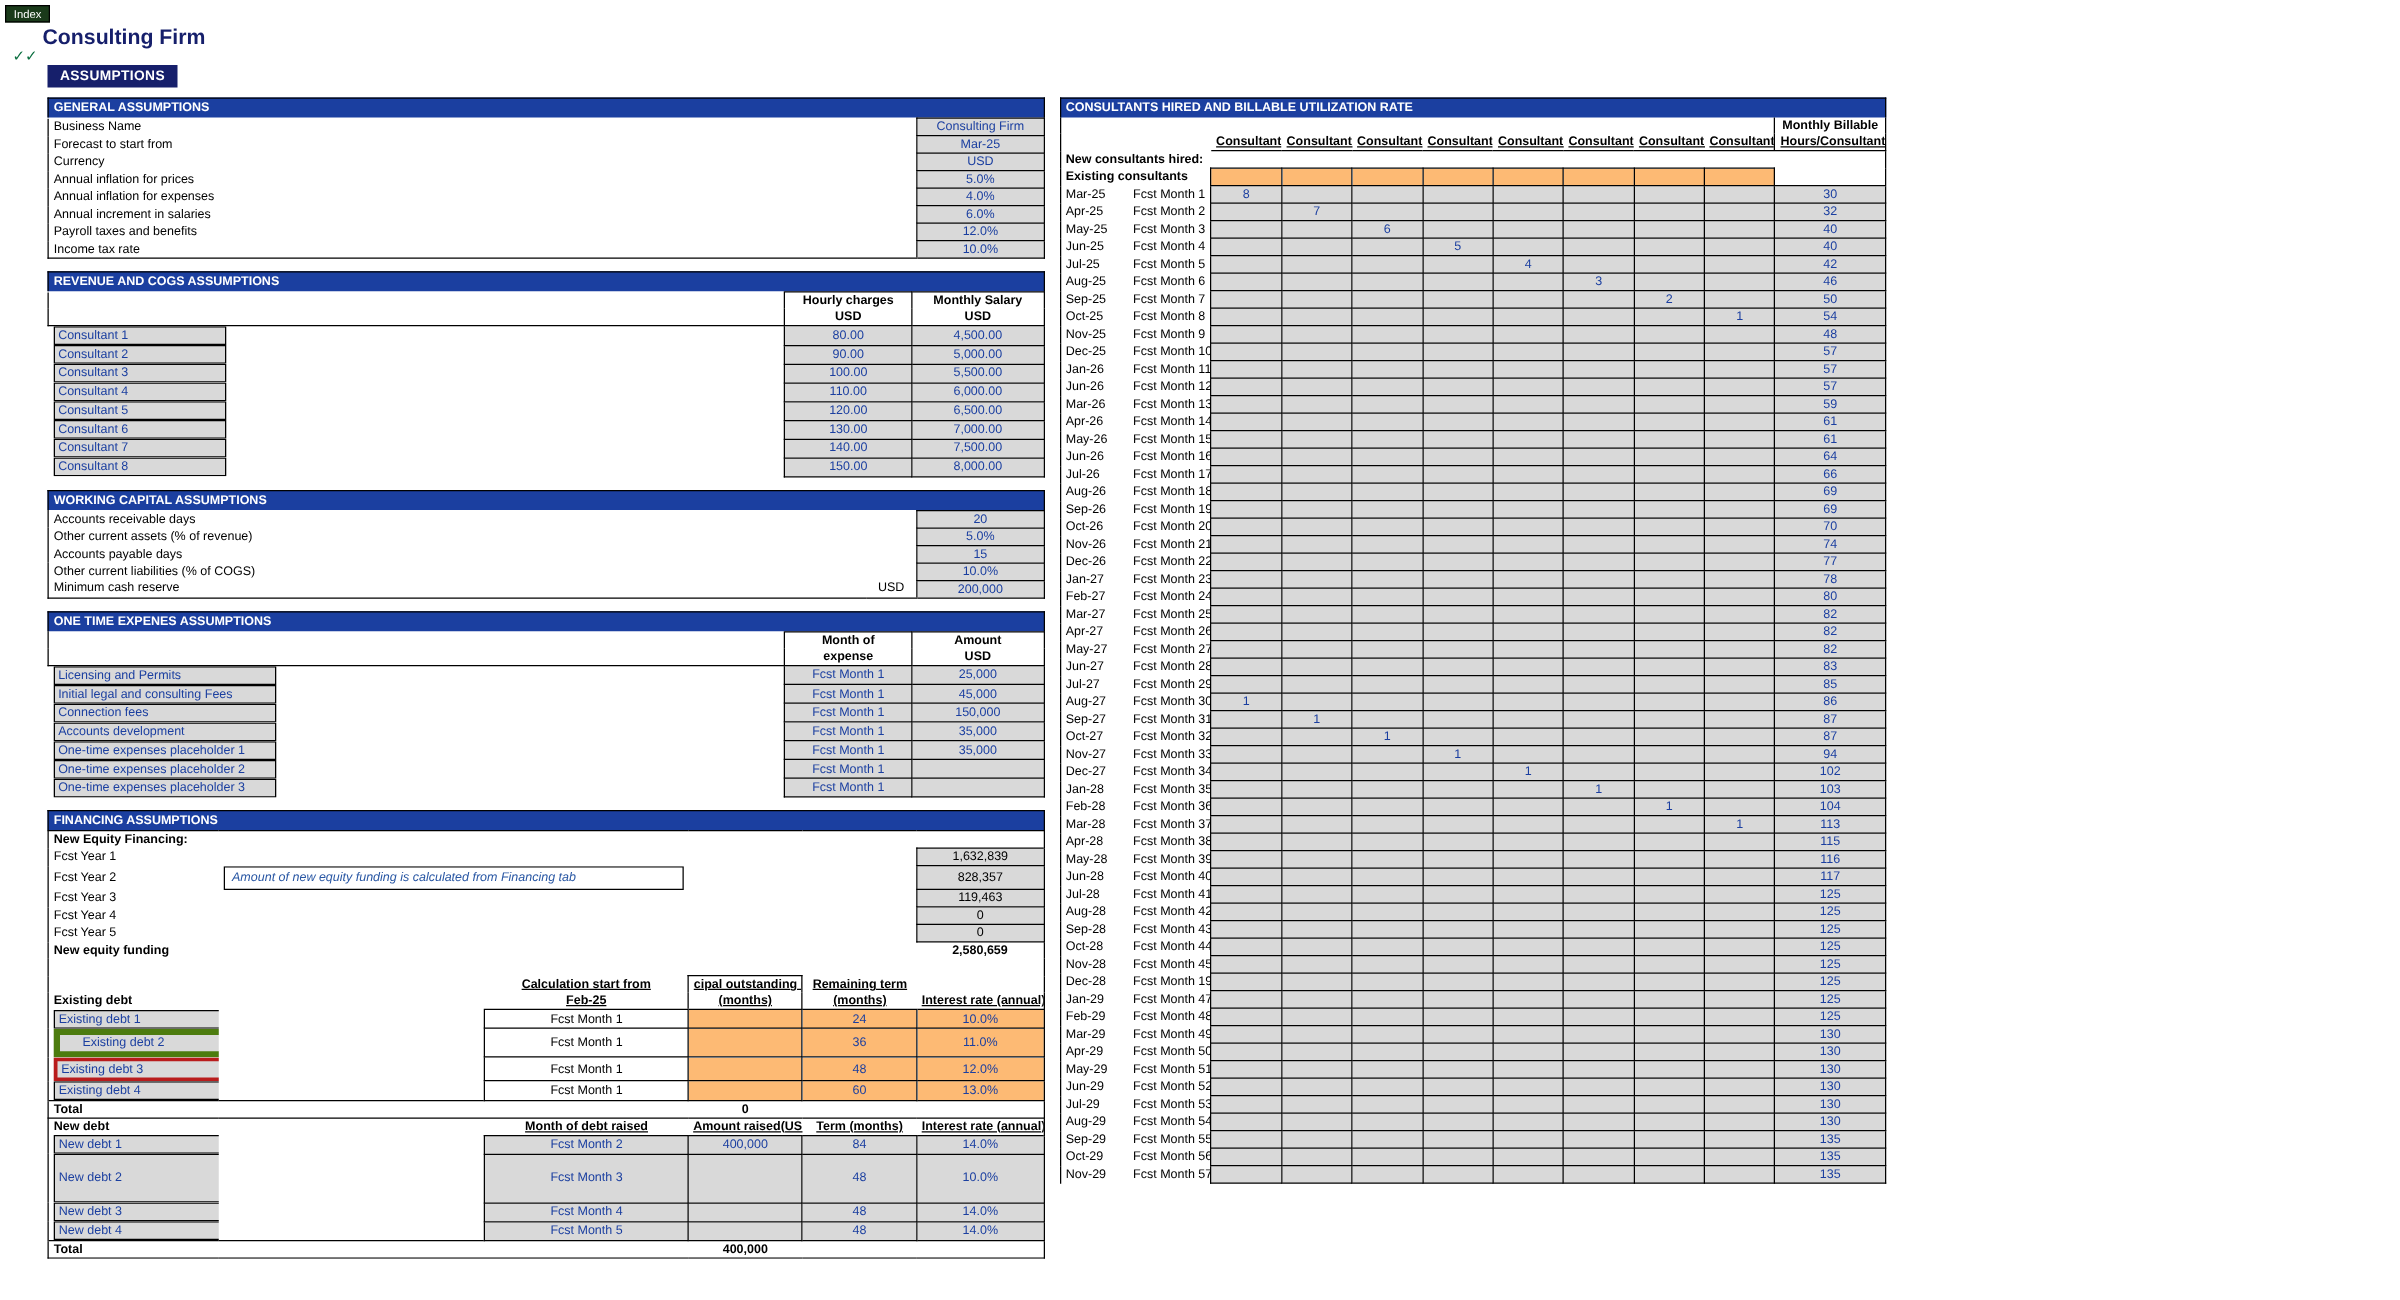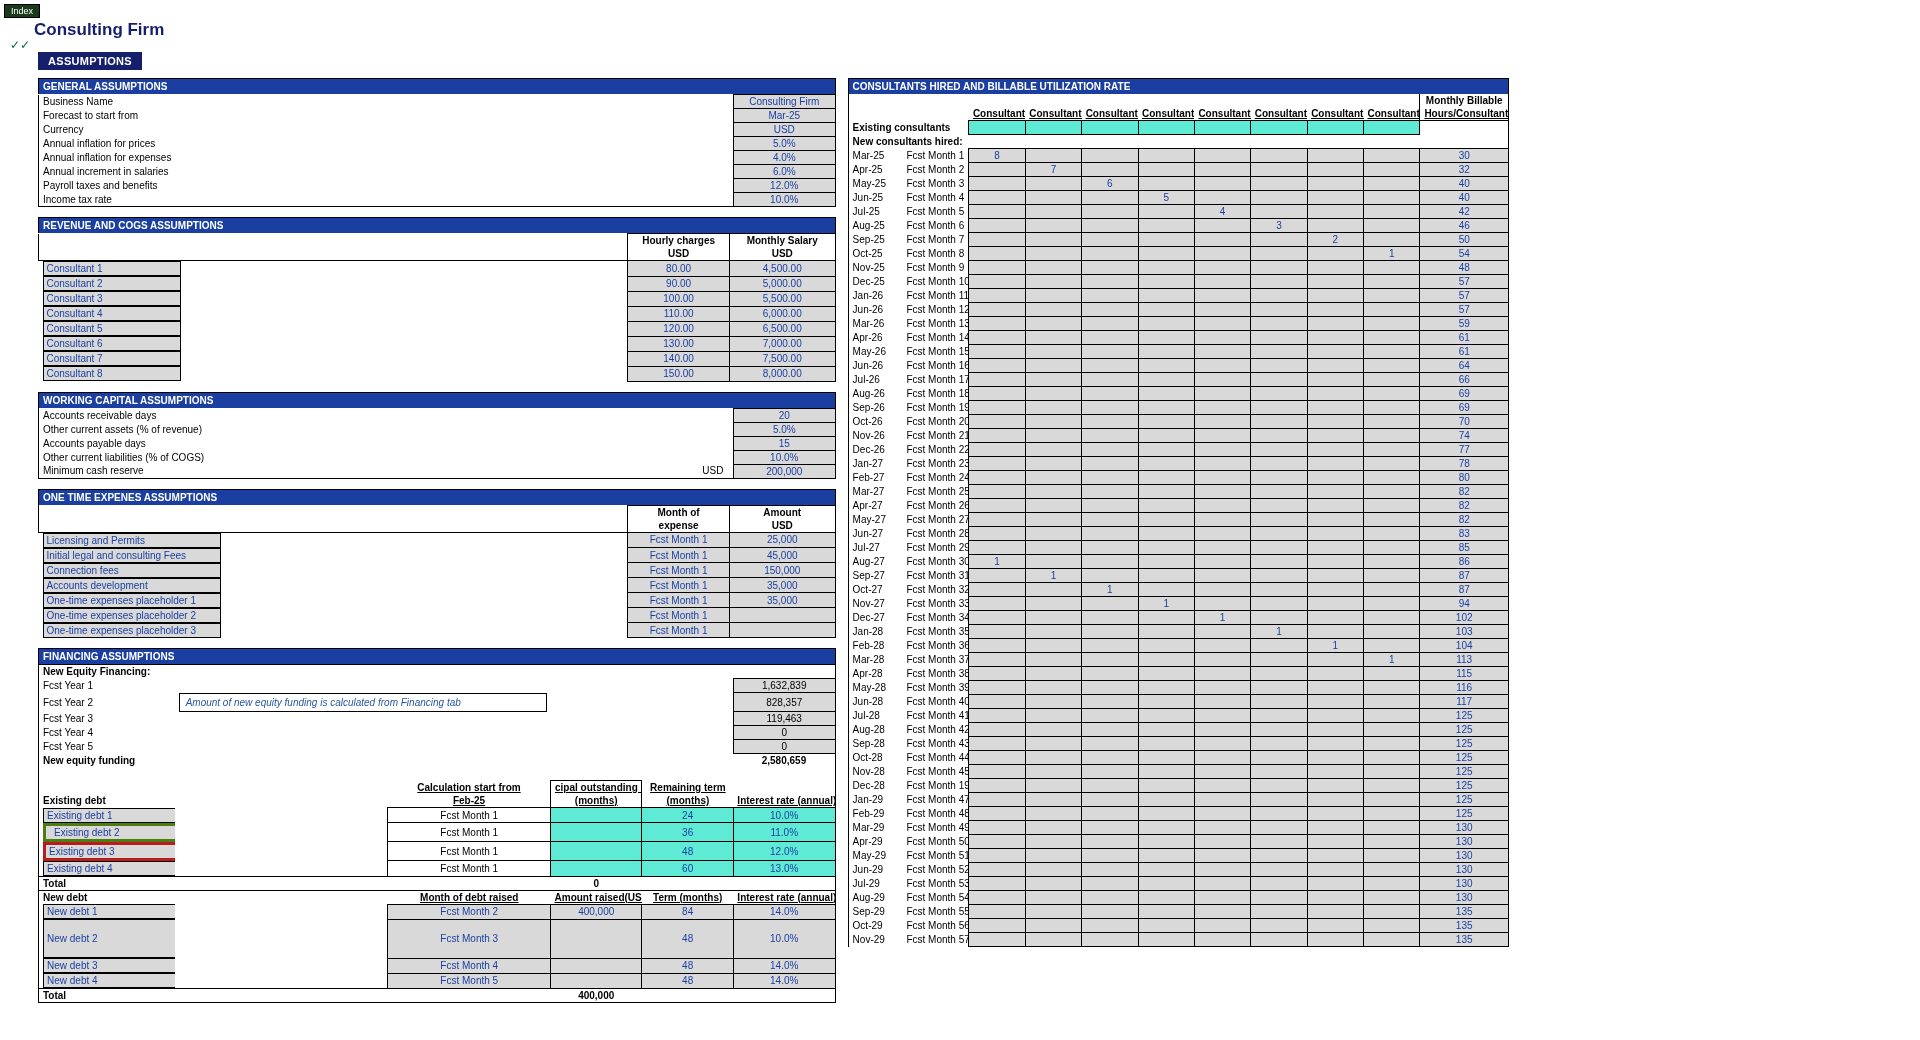--- a/index.html
+++ b/index.html
@@ -9,21 +9,21 @@
 .check{color:#0a6e3f;font-size:12px;margin:-2px 0 0 6px}
 .h-assumptions{display:inline-block;background:#161f6b;color:#fff;font-weight:bold;font-size:11px;padding:3px 10px;margin:0 0 8px 34px;letter-spacing:.3px}
 .cols{display:flex;align-items:flex-start}
 .col-l{width:820px}
 .col-r{width:680px;margin-left:12px}
 .section-bar{background:#1b3fa0;color:#fff;font-weight:bold;font-size:10px;padding:2px 4px;border:1px solid #000;border-bottom:none}
 table{border-collapse:collapse;width:100%;table-layout:fixed}
 td,th{padding:0 4px;height:13px;line-height:13px;overflow:hidden;white-space:nowrap}
 .bt{border-top:1px solid #000}.bb{border-bottom:1px solid #000}.bl{border-left:1px solid #000}.br{border-right:1px solid #000}.ba{border:1px solid #000}
 .grey{background:#d9d9d9}
-.yellow{background:#5eead4}
+.yellow{background:#fdba74}
 .blue-txt{color:#1b3fa0}
 .center{text-align:center}.bold{font-weight:bold}.under{text-decoration:underline}
 .spacer{height:10px}
 .ml{margin-left:34px}
 .note-box{border:1px solid #000;font-style:italic;font-size:10px;padding:2px 6px;color:#2856a3}
 </style>
 </head>
 <body>
 
 <div class="wrap">
@@ -331,21 +331,21 @@
           <tbody id="exist-body">
             <tr>
               <td class="bl"><span class="grey blue-txt" style="display:inline-block;width:126px;border:1px solid #000;padding:0 3px">Existing debt 1</span></td>
     <td></td>
     <td class="ba center">Fcst Month 1</td>
     <td class="yellow ba center blue-txt"></td>
     <td class="yellow ba center blue-txt">24</td>
     <td class="yellow ba center blue-txt br">10.0%</td>
             </tr>
             <tr>
-              <td class="bl"><span class="grey blue-txt" style="display:inline-block;width:126px;border:3px solid #4d7c0f;padding:0 8px">Existing debt 2</span></td>
+              <td class="bl"><span class="grey blue-txt" style="display:inline-block;width:126px;border:5px solid #4d7c0f;padding:0 18px">Existing debt 2</span></td>
     <td></td>
     <td class="ba center">Fcst Month 1</td>
     <td class="yellow ba center blue-txt"></td>
     <td class="yellow ba center blue-txt">36</td>
     <td class="yellow ba center blue-txt br">11.0%</td>
             </tr>
             <tr>
               <td class="bl"><span class="grey blue-txt" style="display:inline-block;width:126px;border:3px solid #b91c1c;padding:0 3px">Existing debt 3</span></td>
     <td></td>
     <td class="ba center">Fcst Month 1</td>
@@ -458,35 +458,35 @@
               <td class="center bold under bb">Consultant 2</td>
               <td class="center bold under bb">Consultant 3</td>
               <td class="center bold under bb">Consultant 4</td>
               <td class="center bold under bb">Consultant 5</td>
               <td class="center bold under bb">Consultant 6</td>
               <td class="center bold under bb">Consultant 7</td>
               <td class="center bold under bb">Consultant 8</td>
               <td class="center bold under br bl bb">Hours/Consultant</td>
             </tr>
         <tr>
+              <td colspan="2" class="bold bl">New consultants hired:</td>
+              <td colspan="9" class="br"></td>
+            </tr>
+        <tr>
           <td colspan="2" class="bold bl">Existing consultants</td>
           <td class="yellow ba"></td>
               <td class="yellow ba"></td>
               <td class="yellow ba"></td>
               <td class="yellow ba"></td>
               <td class="yellow ba"></td>
               <td class="yellow ba"></td>
               <td class="yellow ba"></td>
               <td class="yellow ba"></td>
           <td class="br"></td>
         </tr>
-        <tr>
-              <td colspan="2" class="bold bl">New consultants hired:</td>
-              <td colspan="9" class="br"></td>
-            </tr>
         </tbody>
           <tbody id="hired-body">
             <tr>
               <td class="bl">Mar-25</td>
     <td>Fcst Month 1</td>
               <td class="grey ba center blue-txt">8</td>
               <td class="grey ba center blue-txt"></td>
               <td class="grey ba center blue-txt"></td>
               <td class="grey ba center blue-txt"></td>
               <td class="grey ba center blue-txt"></td>

